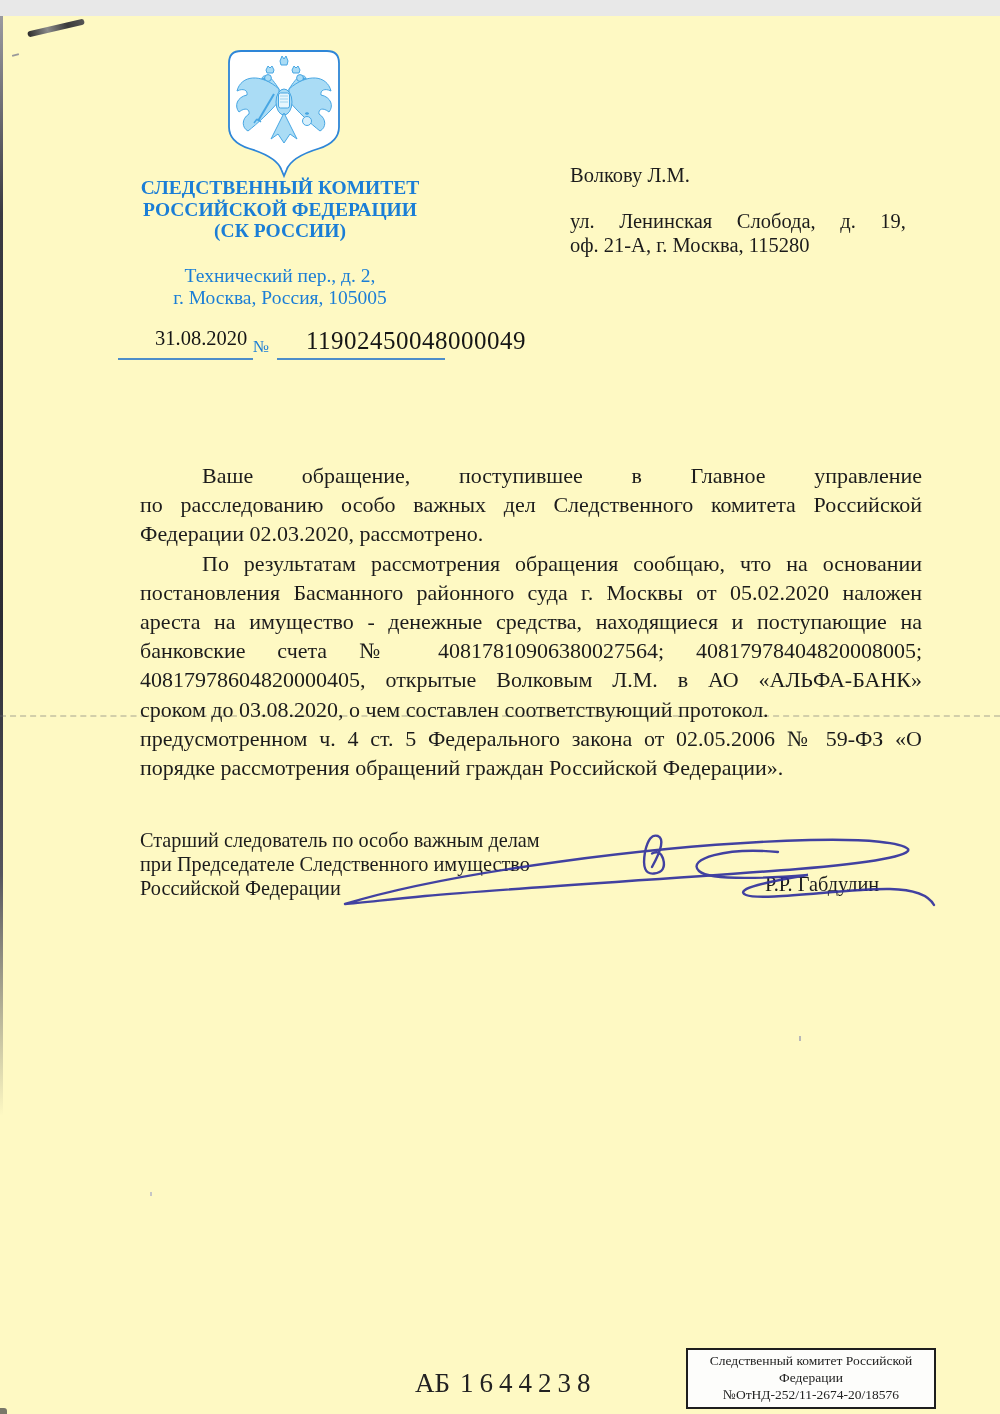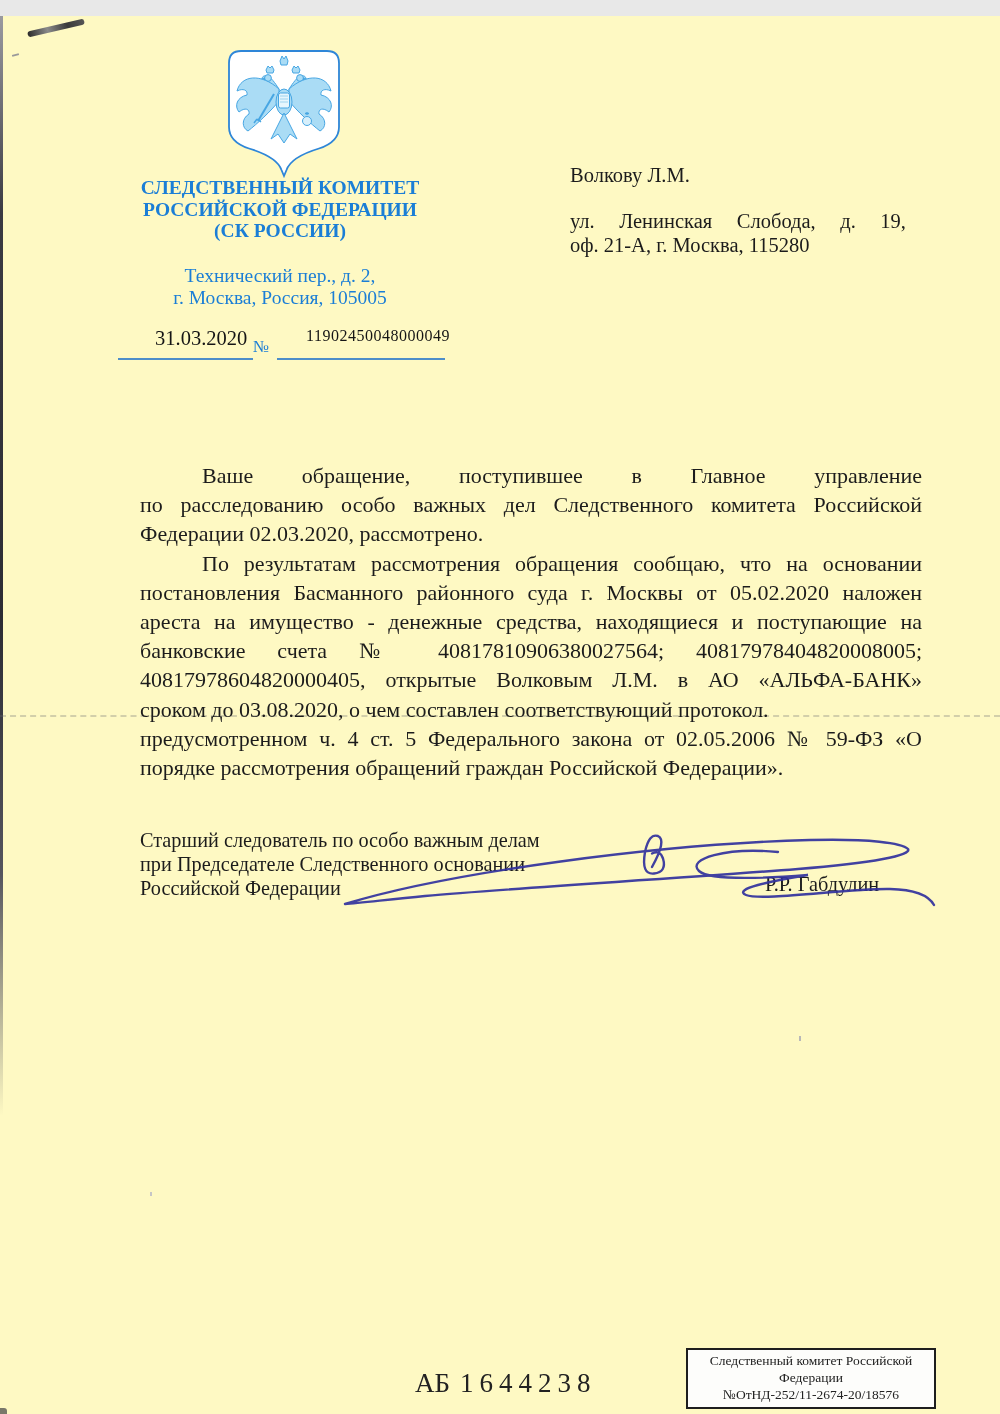--- a/index.html
+++ b/index.html
@@ -44,21 +44,21 @@
     text-align:center;font-weight:bold;font-size:19.5px;line-height:21.5px;
     color:var(--lblue);
   }
   .addr-block{
     position:absolute;left:95px;top:249px;width:370px;
     text-align:center;font-size:19.5px;line-height:22px;color:var(--lblue);
   }
   .date-row{position:absolute;left:0;top:0;}
   .date-val{position:absolute;left:155px;top:311px;font-size:20.5px;color:#151515;}
   .no-label{position:absolute;left:253px;top:321px;font-size:17px;color:var(--lblue);}
-  .reg-num{position:absolute;left:306px;top:311px;font-size:16px;letter-spacing:.5px;color:#151515;}
+  .reg-num{position:absolute;left:306px;top:311px;font-size:25px;letter-spacing:.5px;color:#151515;}
   .u-date{position:absolute;left:118px;top:342px;width:135px;height:2px;background:#4e8ec9;}
   .u-num{position:absolute;left:277px;top:342px;width:168px;height:2px;background:#4e8ec9;}
   
   .recipient{position:absolute;left:570px;top:148px;width:336px;font-size:20.5px;}
   .recipient-name{margin-bottom:22px;}
   .recipient-addr1{text-align:justify;text-align-last:justify;line-height:24px;}
   .recipient-addr2{line-height:24px;}
   
   .body-text{position:absolute;left:140px;top:447px;width:782px;font-size:22px;}
   .bline{height:29.2px;white-space:nowrap;}
@@ -137,21 +137,21 @@
     <div>РОССИЙСКОЙ ФЕДЕРАЦИИ</div>
     <div>(СК РОССИИ)</div>
   </div>
 
   <div class="addr-block">
     <div>Технический пер., д. 2,</div>
     <div>г. Москва, Россия, 105005</div>
   </div>
 
   <div class="date-row">
-    <span class="date-val">31.03.2020</span>
+    <span class="date-val">31.08.2020</span>
     <span class="no-label">№</span>
     <span class="reg-num">11902450048000049</span>
     <span class="u-date"></span>
     <span class="u-num"></span>
   </div>
 
   <div class="recipient">
     <div class="recipient-name">Волкову Л.М.</div>
     <div class="recipient-addr1">ул. Ленинская Слобода, д. 19,</div>
     <div class="recipient-addr2">оф. 21-А, г. Москва, 115280</div>
@@ -166,21 +166,21 @@
     <div class="bline just">ареста на имущество - денежные средства, находящиеся и поступающие на</div>
     <div class="bline just">банковские счета № 40817810906380027564; 40817978404820008005;</div>
     <div class="bline just">40817978604820000405, открытые Волковым Л.М. в АО «АЛЬФА-БАНК»</div>
     <div class="bline">сроком до 03.08.2020, о чем составлен соответствующий протокол.</div>
     <div class="bline just">предусмотренном ч. 4 ст. 5 Федерального закона от 02.05.2006 № 59-ФЗ «О</div>
     <div class="bline">порядке рассмотрения обращений граждан Российской Федерации».</div>
   </div>
 
   <div class="sign-block">
     <div>Старший следователь по особо важным делам</div>
-    <div>при Председателе Следственного основании</div>
+    <div>при Председателе Следственного имущество</div>
     <div>Российской Федерации</div>
     <span class="sig-name">Р.Р. Габдулин</span>
   </div>
 
   <svg class="signature-svg" viewBox="0 0 612 88">
     <g fill="none" stroke="#32329e" stroke-width="2.4" stroke-linecap="round" opacity="0.92">
       <path d="M15,78 C120,46 330,18 480,14 C540,12.5 572,17 578,23 C582,29 544,37 468,43 C340,53 185,62 95,70 C58,73.5 30,77 15,78"></path>
       <path d="M322,41 q15,-27 6,-31 q-9,-3 -13,16 q-4,23 9,21.5 q13,-1.5 9,-15 q-3,-9 -11,-5"></path>
       <path d="M448,26 C396,21 356,33 369,45 C381,56 452,51 478,49 C441,55 402,63 416,69 C432,75.5 520,62 560,63 C585,63.5 599,70 604,79"></path>
     </g>

